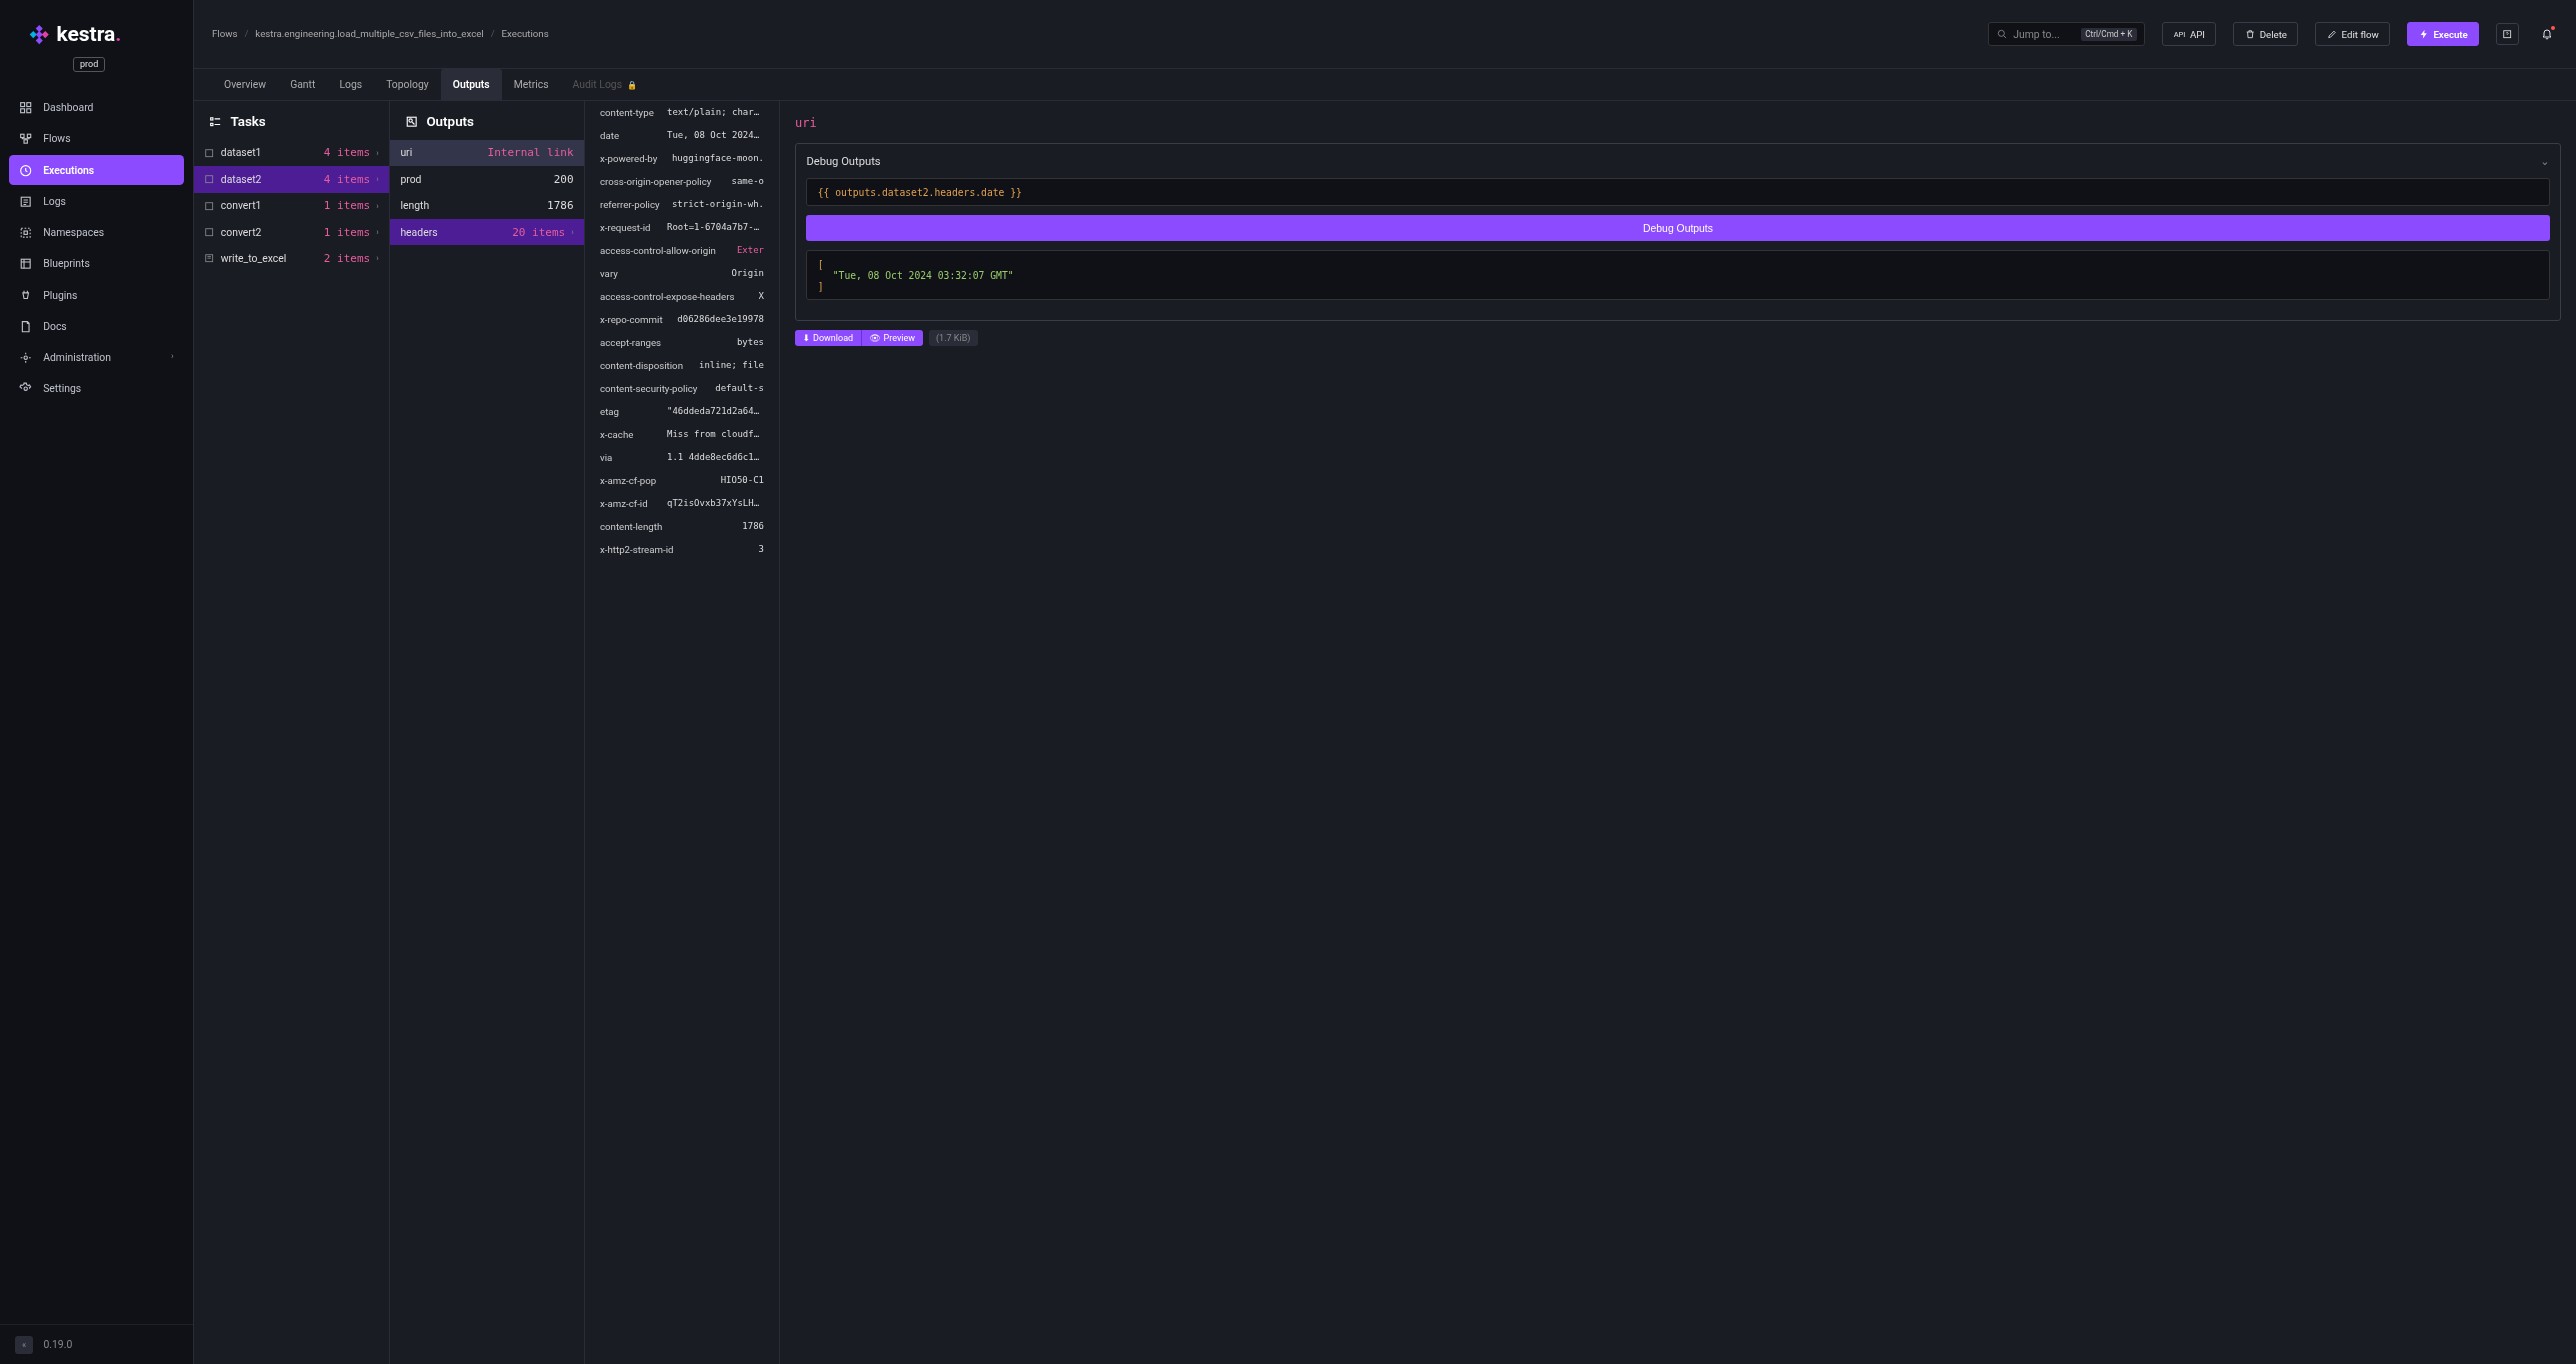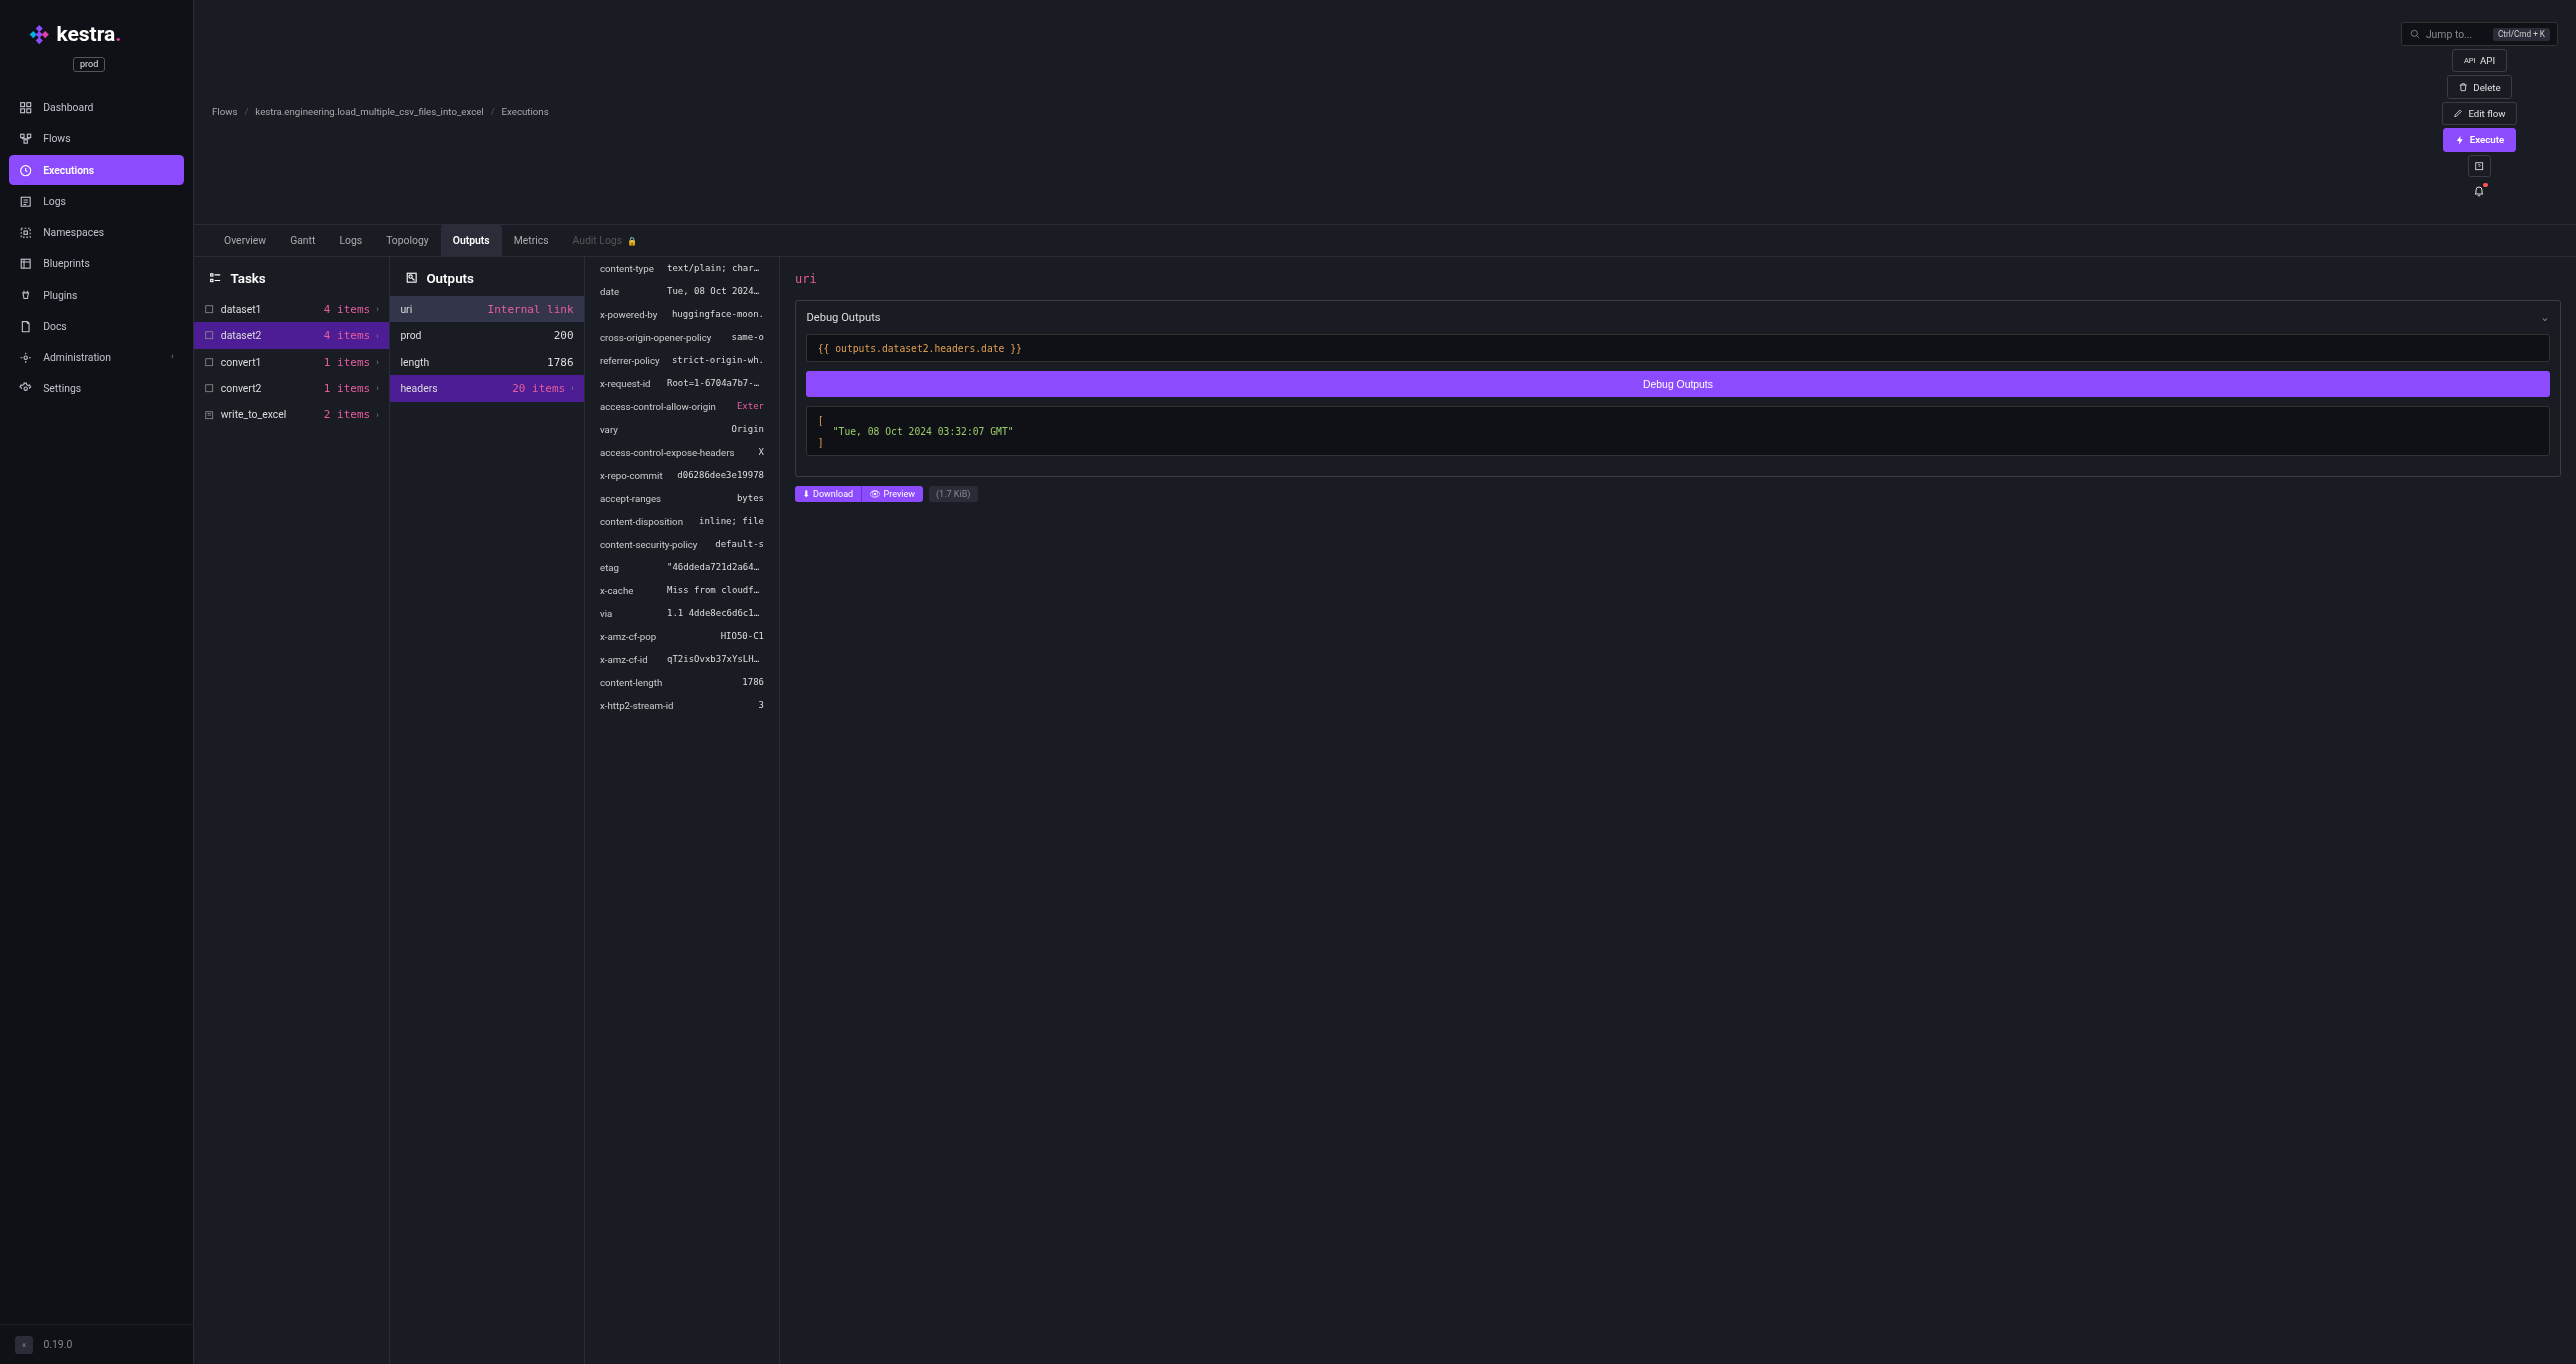--- a/index.html
+++ b/index.html
@@ -122,23 +122,22 @@
 }
 .breadcrumb span { color: #aaa; }
 .breadcrumb .sep { color: #555; margin: 0 4.5px; }
 .page-title {
   font-size: 15px;
   font-weight: 700;
   color: #fff;
 }
 .header-actions {
   display: flex;
-  gap: 3px;
-  align-items: center;
-  flex-direction: column;
+  gap: 17px;
+  align-items: center;
 }
 .search-box {
   background: #0f1117;
   border: 0.7px solid #333;
   border-radius: 3px;
   padding: 4.5px 7.5px;
   display: flex;
   align-items: center;
   gap: 6px;
   width: 157px;

